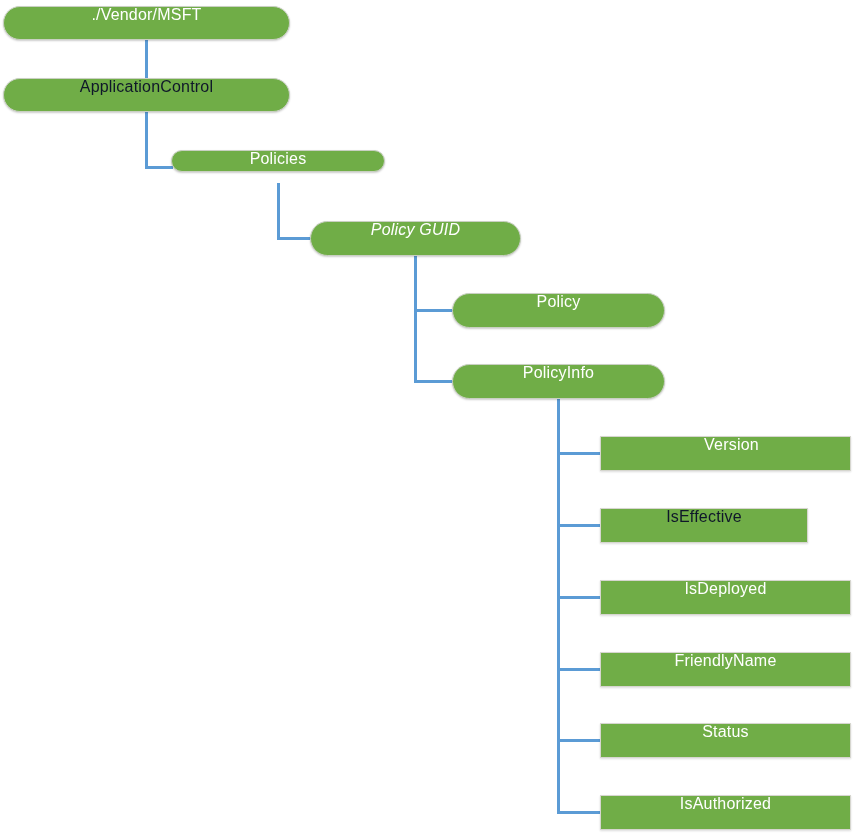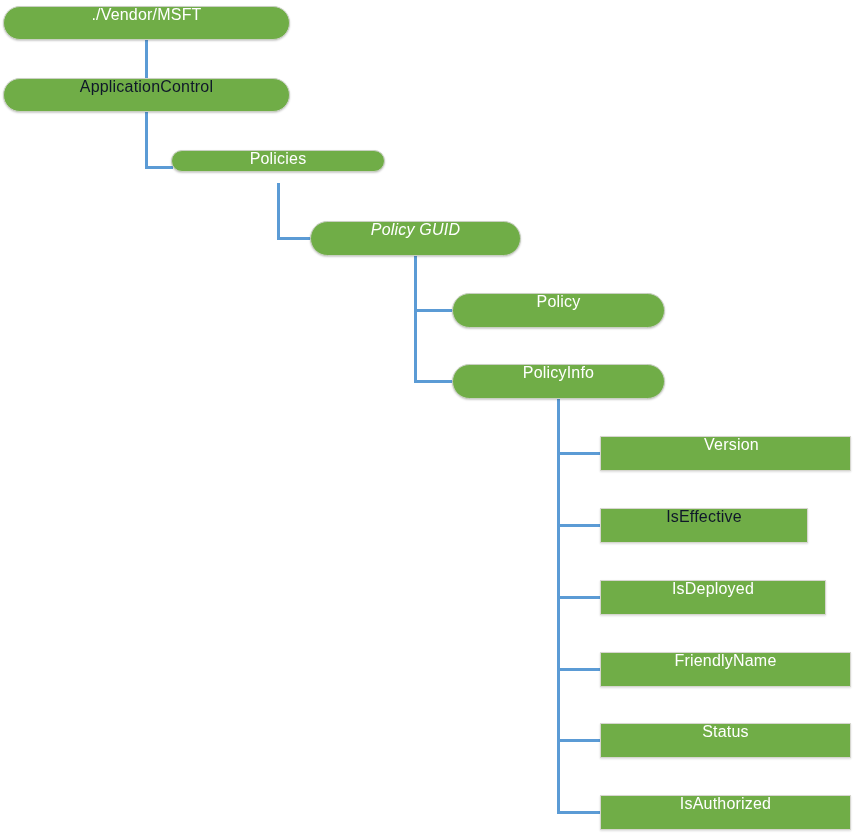--- a/index.html
+++ b/index.html
@@ -77,21 +77,21 @@
     </div>
     <div class="node pill" style="left: 452px; top: 364px; width: 213px; height: 35px; background: rgb(112, 173, 71); color: rgb(255, 255, 255);">
       <span class="lbl">PolicyInfo</span>
     </div>
     <div class="node leaf" style="left: 600px; top: 436px; width: 251px; height: 35px; background: rgb(112, 173, 71); color: rgb(255, 255, 255); padding-left: 12px;">
       <span class="lbl">Version</span>
     </div>
     <div class="node leaf" style="left: 600px; top: 508px; width: 208px; height: 35px; background: rgb(112, 173, 71); color: #0f172a;">
       <span class="lbl">IsEffective</span>
     </div>
-    <div class="node leaf" style="left: 600px; top: 580px; width: 226px; height: 35px; background: rgb(112, 173, 71); color: rgb(255, 255, 255);">
+    <div class="node leaf" style="left: 600px; top: 580px; width: 251px; height: 35px; background: rgb(112, 173, 71); color: rgb(255, 255, 255);">
       <span class="lbl">IsDeployed</span>
     </div>
     <div class="node leaf" style="left: 600px; top: 652px; width: 251px; height: 35px; background: rgb(112, 173, 71); color: rgb(255, 255, 255);">
       <span class="lbl">FriendlyName</span>
     </div>
     <div class="node leaf" style="left: 600px; top: 723px; width: 251px; height: 35px; background: rgb(112, 173, 71); color: rgb(255, 255, 255);">
       <span class="lbl">Status</span>
     </div>
     <div class="node leaf" style="left: 600px; top: 795px; width: 251px; height: 35px; background: rgb(112, 173, 71); color: rgb(255, 255, 255);">
       <span class="lbl">IsAuthorized</span>

